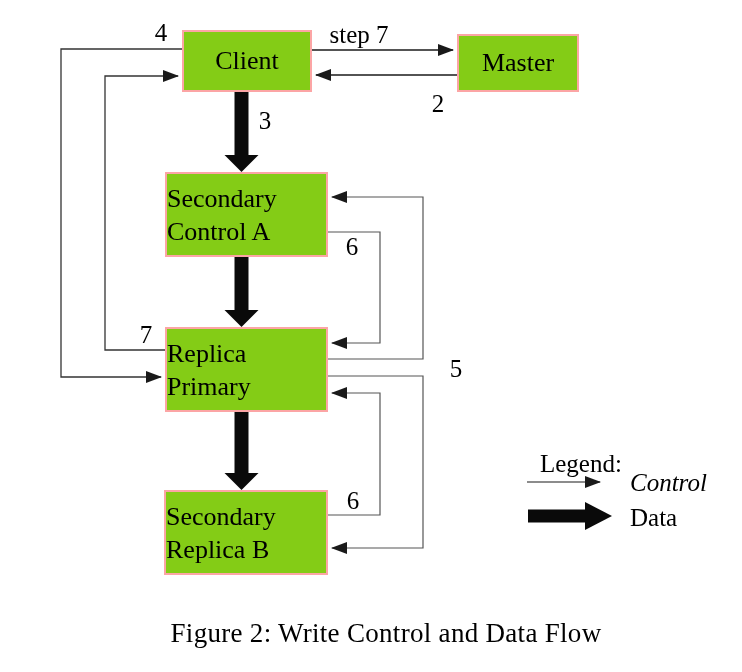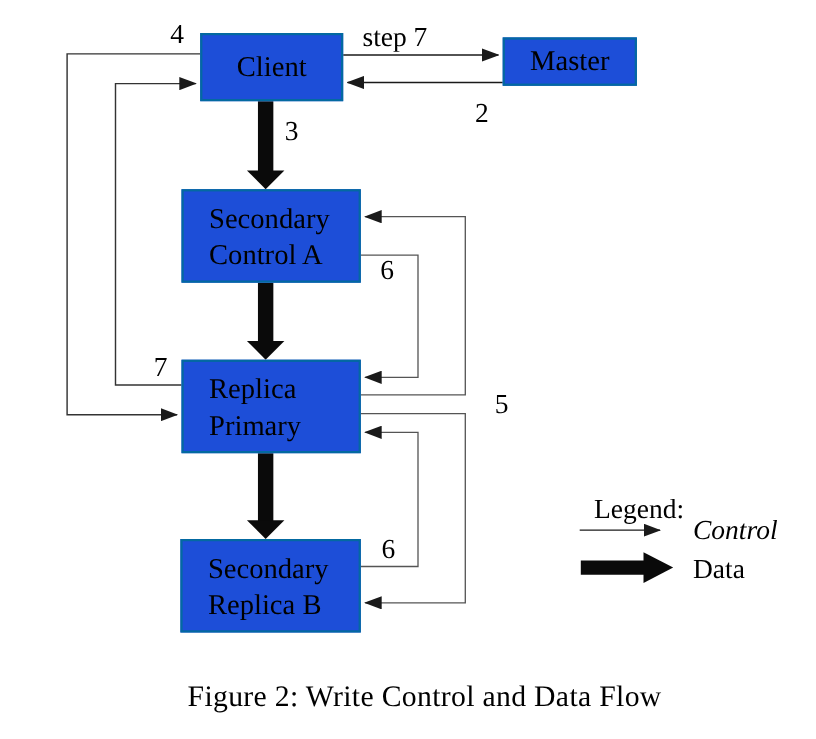--- a/index.html
+++ b/index.html
@@ -17,32 +17,31 @@
     overflow: hidden;
   }
   svg.wires {
     position: absolute;
     left: 0;
     top: 0;
   }
   .node {
     position: absolute;
     box-sizing: border-box;
-    border: 2px solid #0369a1;
-    background: #1d4ed8;
+    border: 2px solid #fca5a5;
+    background: #84cc16;
     display: flex;
     align-items: center;
     justify-content: center;
     font-size: 26px;
     line-height: 30px;
     white-space: nowrap;
   }
   .node.two-line {
     justify-content: flex-start;
-    padding-left: 23px;
     line-height: 33px;
   }
   .lbl {
     position: absolute;
     transform: translate(-50%, -50%);
     font-size: 25px;
     line-height: 1;
     white-space: nowrap;
   }
   .legend-title, .legend-text {
@@ -100,21 +99,21 @@
     <g>
       <line x1="528" y1="516" x2="586" y2="516" stroke="#0a0a0a" stroke-width="13"></line>
       <polygon points="585,502 585,530 612,516" fill="#0a0a0a"></polygon>
     </g>
   </svg>
 
   <div class="node" style="left:182px; top:30px; width:130px; height:62px;">
     <span>Client</span>
   </div>
 
-  <div class="node" style="left:457px; top:34px; width:122px; height:44px;">
+  <div class="node" style="left:457px; top:34px; width:122px; height:58px;">
     <span>Master</span>
   </div>
 
   <div class="node two-line" style="left:165px; top:172px; width:163px; height:85px;">
     <div>
       <div>Secondary</div>
       <div>Control A</div>
     </div>
   </div>
 

